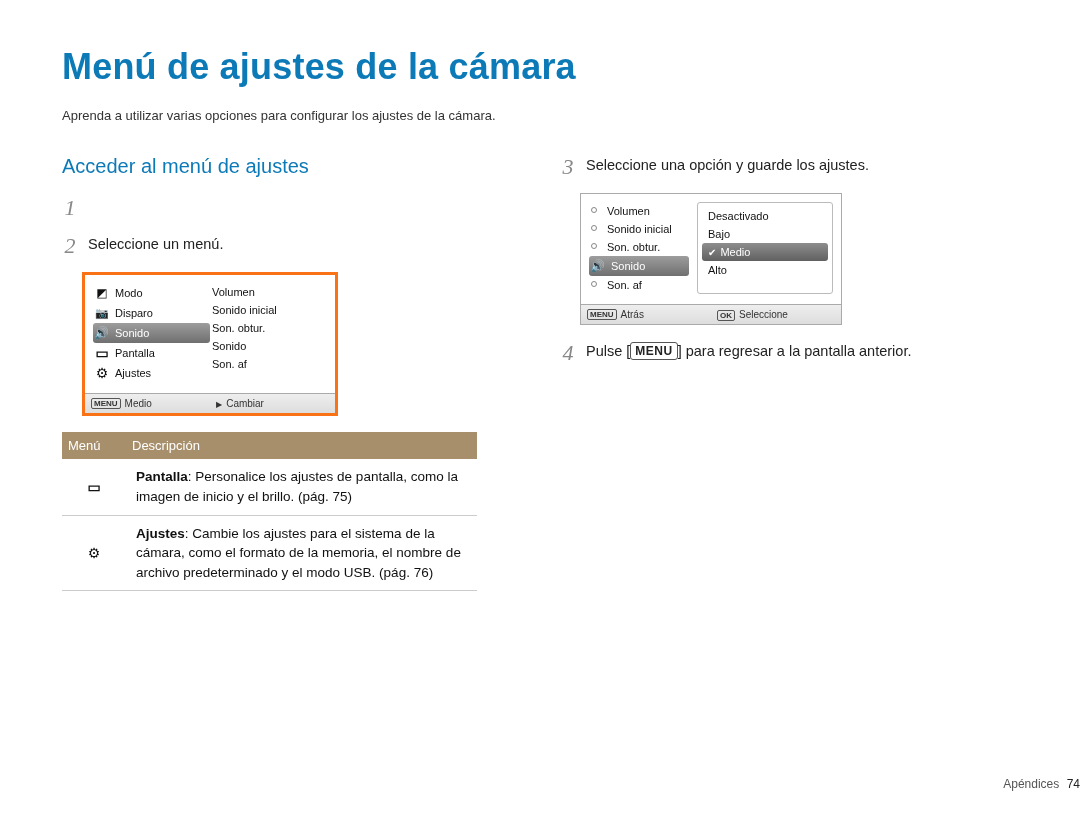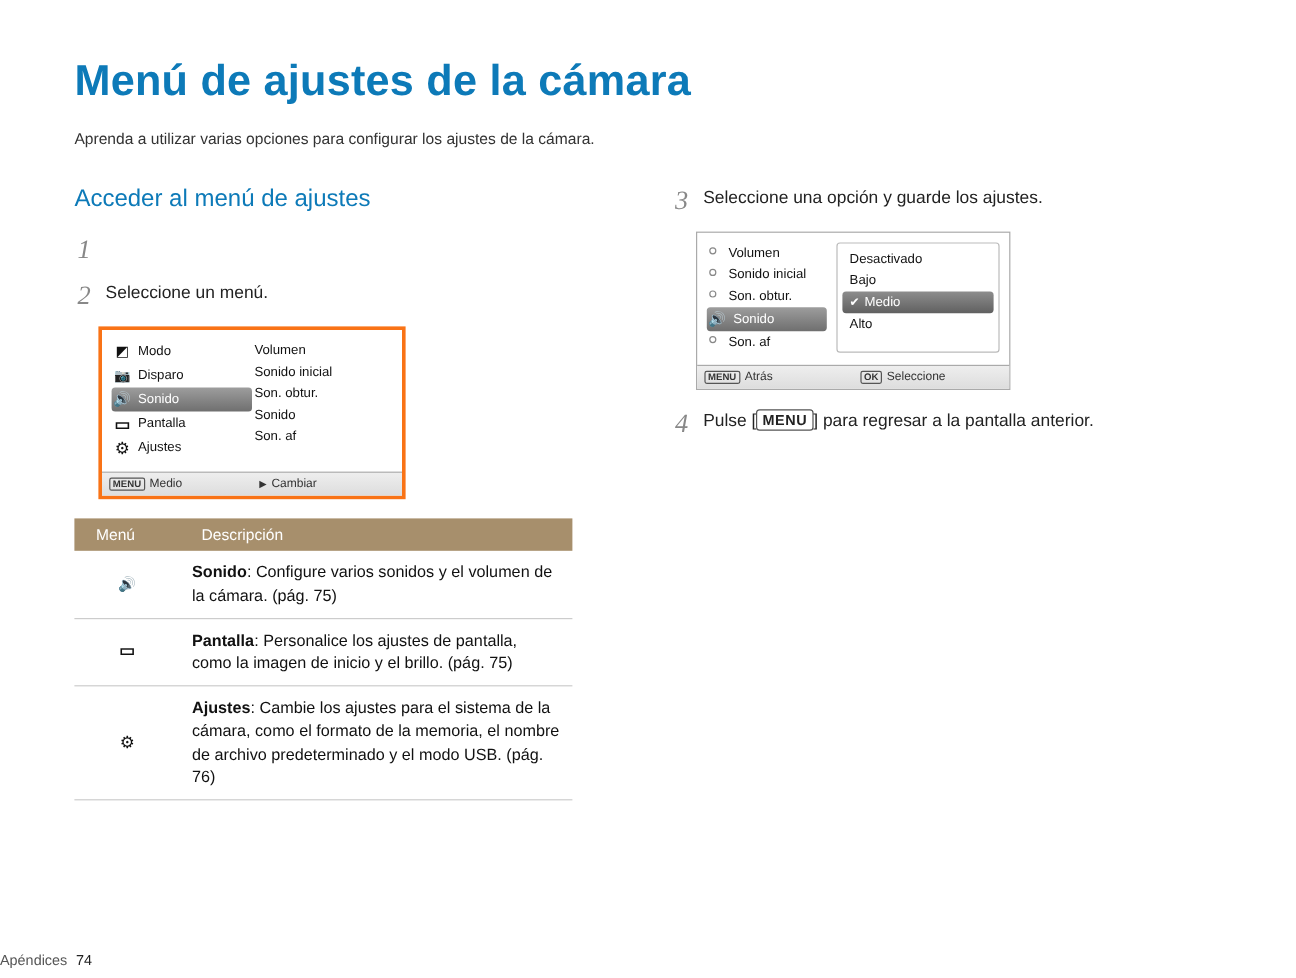--- a/index.html
+++ b/index.html
@@ -122,21 +122,21 @@
     width: 415px;
     border-collapse: collapse;
     font-size: 13.5px;
     margin-top: 0;
   }
   .desc-table th {
     background: #A78F6C;
     color: #fff;
     font-weight: normal;
     text-align: left;
-    padding: 6px 18px;
+    padding: 6px 6px;
     font-size: 13px;
   }
   .desc-table th.c1 { width: 52px; }
   .desc-table td {
     border-bottom: 1px solid #ccc;
     padding: 8px 10px;
     vertical-align: top;
     line-height: 1.45;
   }
   .desc-table td.icon-cell {
@@ -189,23 +189,23 @@
     content: "";
     display: inline-block;
     width: 4px; height: 4px;
     border: 1px solid #888;
     border-radius: 50%;
     margin-right: 4px;
     vertical-align: 2px;
   }
   .footer {
     position: absolute;
-    bottom: 8px;
+    bottom: 24px;
     left: 0; right: 0;
-    text-align: left;
+    text-align: right;
     font-size: 12px;
     color: #555;
   }
   .footer .num { color: #222; margin-left: 4px; }
   .glyph-speaker::before { content: "🔊"; font-size: 12px;}
   .glyph-screen::before { content: "▭"; font-size: 14px; font-weight: bold;}
   .glyph-gear::before { content: "⚙"; font-size: 14px;}
   .glyph-camera::before { content: "📷"; font-size: 11px;}
   .glyph-mode::before { content: "◩"; font-size: 12px;}
   .glyph-play::before { content: "▶"; font-size: 8px;}
@@ -279,24 +279,20 @@
 
       <table class="desc-table">
         <thead>
           <tr>
             <th class="c1">Menú</th>
             <th>Descripción</th>
           </tr>
         </thead>
         <tbody id="desc-body">
             <tr>
-              <td class="icon-cell glyph-speaker"></td>
-              <td><b>Sonido</b>: Configure varios sonidos y el volumen de la cámara. (pág. 75)</td>
-            </tr>
-            <tr>
               <td class="icon-cell glyph-screen"></td>
               <td><b>Pantalla</b>: Personalice los ajustes de pantalla, como la imagen de inicio y el brillo. (pág. 75)</td>
             </tr>
             <tr>
               <td class="icon-cell glyph-gear"></td>
               <td><b>Ajustes</b>: Cambie los ajustes para el sistema de la cámara, como el formato de la memoria, el nombre de archivo predeterminado y el modo USB. (pág. 76)</td>
             </tr>
           </tbody>
       </table>
     </div>

